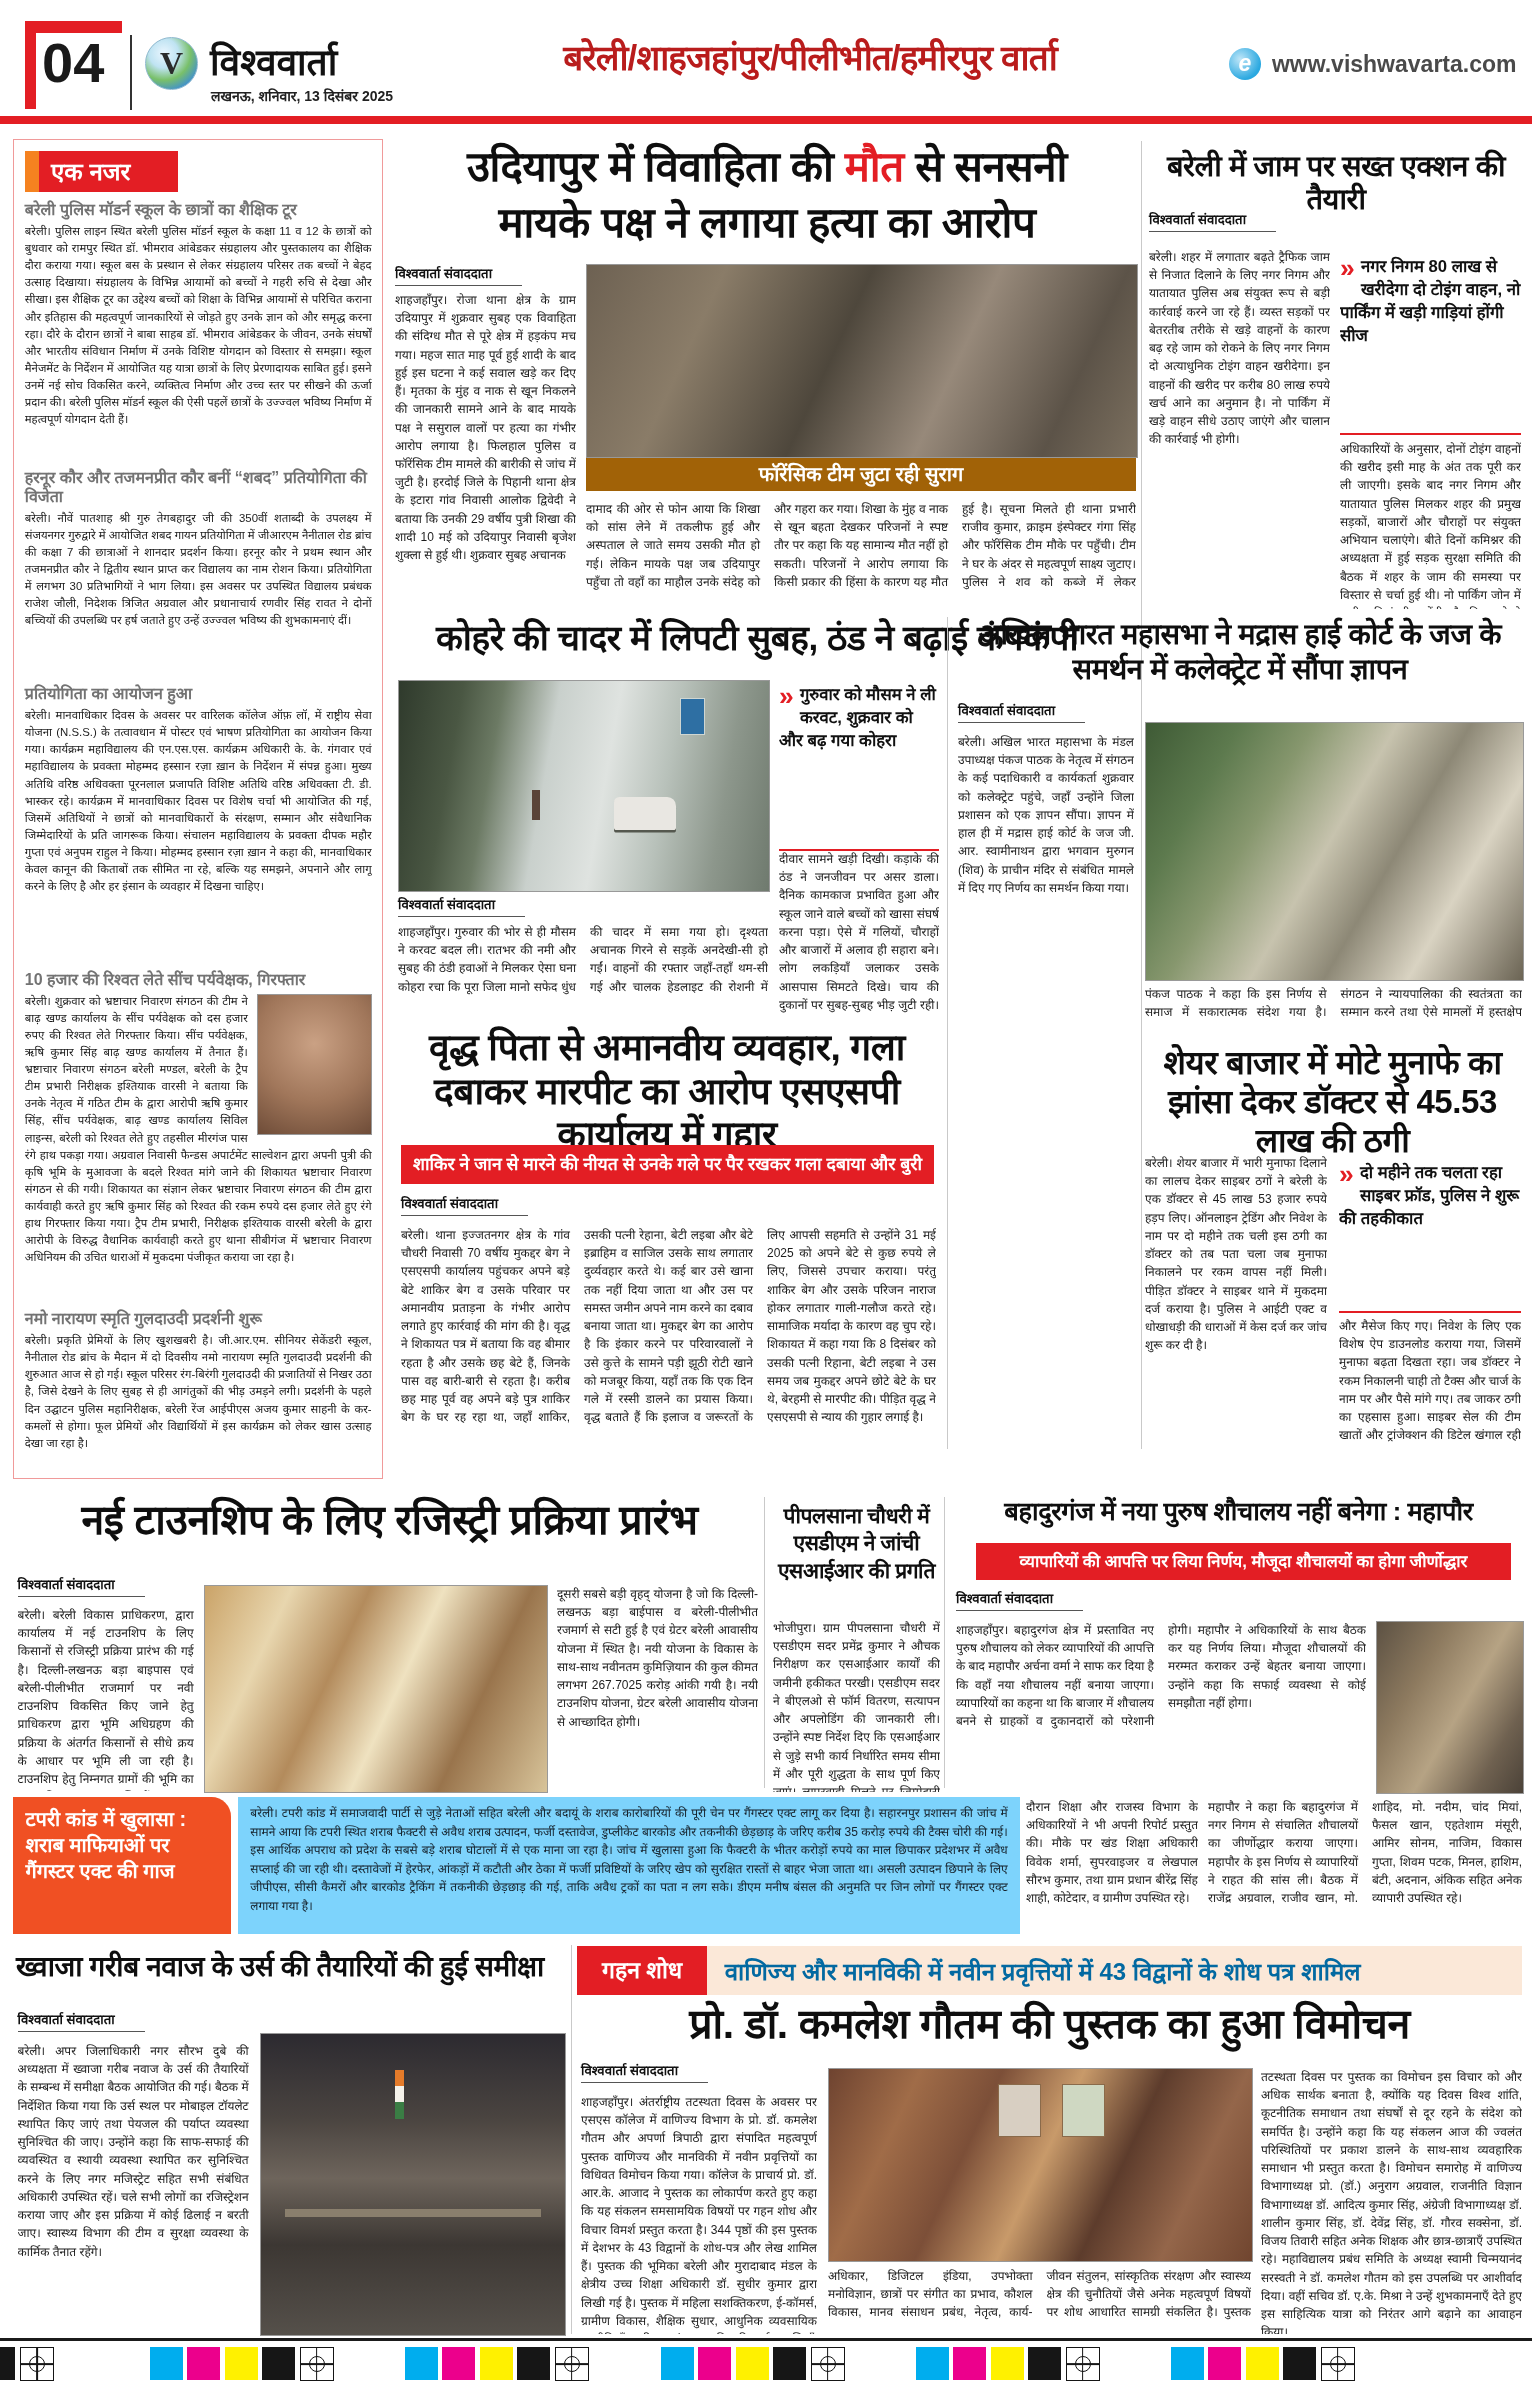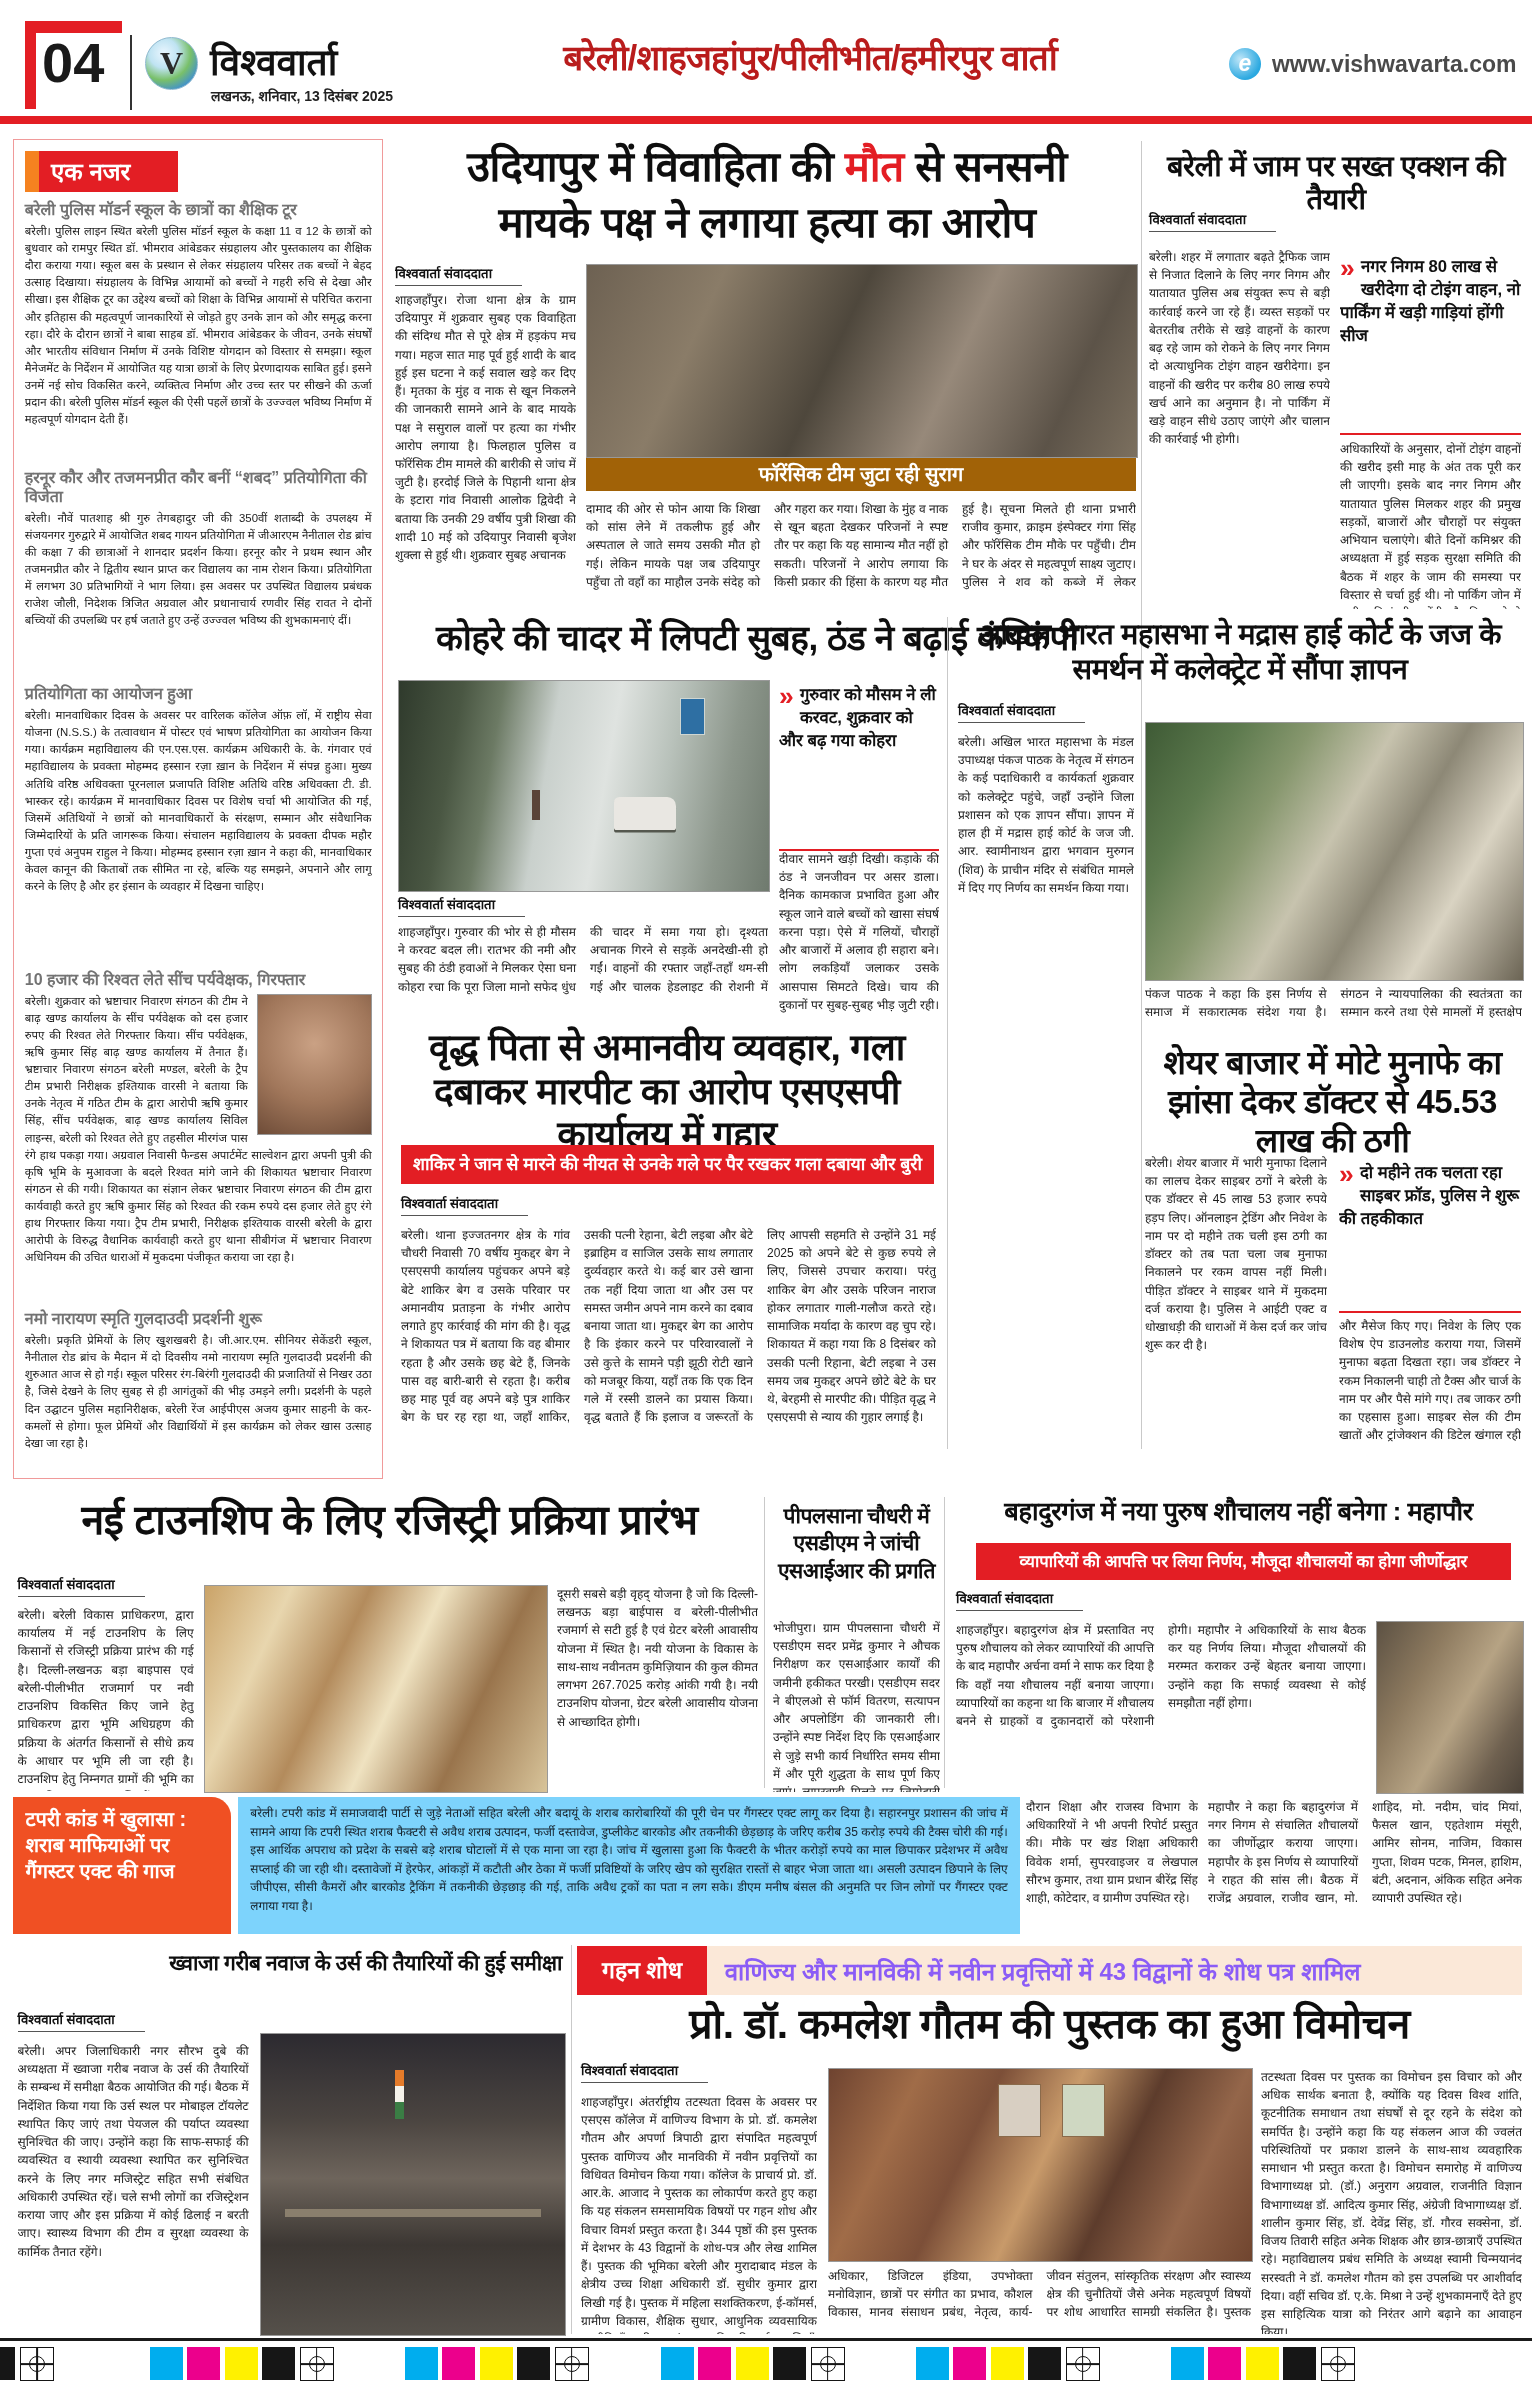--- a/index.html
+++ b/index.html
@@ -182,35 +182,35 @@
        linear-gradient(120deg,#5c5143 0%,#8d7a5f 30%,#b6a384 55%,#6f6150 80%,#4b4238 100%);"></div>
 
   <div class="abs body-txt" style="left:1026px;top:1798px;width:172px;height:134px;">दौरान शिक्षा और राजस्व विभाग के अधिकारियों ने भी अपनी रिपोर्ट प्रस्तुत की। मौके पर खंड शिक्षा अधिकारी विवेक शर्मा, सुपरवाइजर व लेखपाल सौरभ कुमार, तथा ग्राम प्रधान बीरेंद्र सिंह शाही, कोटेदार, व ग्रामीण उपस्थित रहे।</div>
   <div class="abs body-txt c2" style="left:1208px;top:1798px;width:314px;height:134px;">महापौर ने कहा कि बहादुरगंज में नगर निगम से संचालित शौचालयों का जीर्णोद्धार कराया जाएगा। महापौर के इस निर्णय से व्यापारियों ने राहत की सांस ली। बैठक में राजेंद्र अग्रवाल, राजीव खान, मो. शाहिद, मो. नदीम, चांद मियां, फैसल खान, एहतेशाम मंसूरी, आमिर सोनम, नाजिम, विकास गुप्ता, शिवम पटक, मिनल, हाशिम, बंटी, अदनान, अंकिक सहित अनेक व्यापारी उपस्थित रहे।</div>
 
   <div class="abs" style="left:13.2px;top:1797px;width:218px;height:137px;background:#f05023;color:#fff;font-weight:800;font-size:20px;
               line-height:1.3;padding:8.8px 12.3px;box-sizing:border-box;border-radius:0 19.4px 0 0;overflow:hidden;">टपरी कांड में खुलासा : शराब माफियाओं पर गैंगस्टर एक्ट की गाज</div>
   <div class="abs" style="left:238px;top:1797px;width:782px;height:137px;background:#7dd3fc;font-size:12px;line-height:1.55;
               text-align:justify;color:#15222c;padding:7px 12.3px;box-sizing:border-box;overflow:hidden;">बरेली। टपरी कांड में समाजवादी पार्टी से जुड़े नेताओं सहित बरेली और बदायूं के शराब कारोबारियों की पूरी चेन पर गैंगस्टर एक्ट लागू कर दिया है। सहारनपुर प्रशासन की जांच में सामने आया कि टपरी स्थित शराब फैक्टरी से अवैध शराब उत्पादन, फर्जी दस्तावेज, डुप्लीकेट बारकोड और तकनीकी छेड़छाड़ के जरिए करीब 35 करोड़ रुपये की टैक्स चोरी की गई। इस आर्थिक अपराध को प्रदेश के सबसे बड़े शराब घोटालों में से एक माना जा रहा है। जांच में खुलासा हुआ कि फैक्टरी के भीतर करोड़ों रुपये का माल छिपाकर प्रदेशभर में अवैध सप्लाई की जा रही थी। दस्तावेजों में हेरफेर, आंकड़ों में कटौती और ठेका में फर्जी प्रविष्टियों के जरिए खेप को सुरक्षित रास्तों से बाहर भेजा जाता था। असली उत्पादन छिपाने के लिए जीपीएस, सीसी कैमरों और बारकोड ट्रैकिंग में तकनीकी छेड़छाड़ की गई, ताकि अवैध ट्रकों का पता न लग सके। डीएम मनीष बंसल की अनुमति पर जिन लोगों पर गैंगस्टर एक्ट लगाया गया है।</div>
 
-  <div class="abs hl" style="left:16px;top:1951px;width:546px;font-size:21px;text-align:right;">ख्वाजा गरीब नवाज के उर्स की तैयारियों की हुई समीक्षा</div>
+  <div class="abs hl" style="left:16px;top:1951px;width:546px;font-size:28px;text-align:left;">ख्वाजा गरीब नवाज के उर्स की तैयारियों की हुई समीक्षा</div>
   <div class="abs" style="left:17.6px;top:2010px;">
     <span class="byline">विश्ववार्ता संवाददाता</span>
   </div>
   <div class="abs body-txt" style="left:17.6px;top:2042px;width:231px;height:292px;">बरेली। अपर जिलाधिकारी नगर सौरभ दुबे की अध्यक्षता में ख्वाजा गरीब नवाज के उर्स की तैयारियों के सम्बन्ध में समीक्षा बैठक आयोजित की गई। बैठक में निर्देशित किया गया कि उर्स स्थल पर मोबाइल टॉयलेट स्थापित किए जाएं तथा पेयजल की पर्याप्त व्यवस्था सुनिश्चित की जाए। उन्होंने कहा कि साफ-सफाई की व्यवस्थित व स्थायी व्यवस्था स्थापित कर सुनिश्चित करने के लिए नगर मजिस्ट्रेट सहित सभी संबंधित अधिकारी उपस्थित रहें। चले सभी लोगों का रजिस्ट्रेशन कराया जाए और इस प्रक्रिया में कोई ढिलाई न बरती जाए। स्वास्थ्य विभाग की टीम व सुरक्षा व्यवस्था के कार्मिक तैनात रहेंगे।</div>
   <div class="abs ph" style="left:260px;top:2033px;width:304px;height:301px;background:
        linear-gradient(180deg,#2c2a30 0%,#4a4440 28%,#6e655c 48%,#3c3733 70%,#55504a 100%);">
     <div style="position:absolute;left:44%;top:12%;width:8.8px;height:49px;background:linear-gradient(#e57b2a 33%,#f5f2ea 33%,#f5f2ea 66%,#3a7d44 66%);"></div>
     <div style="position:absolute;left:8%;top:58%;width:84%;height:8.8px;background:#8a7f6d;"></div>
   </div>
 
   <div class="abs vline" style="left:571px;top:1945px;height:389px;"></div>
   <div class="abs" style="left:577px;top:1946px;width:945px;height:49px;background:#fbe8d8;display:flex;align-items:center;">
     <div style="background:#e31e24;color:#fff;font-weight:800;font-size:23px;height:49px;line-height:49px;padding:0 25px;margin-right:17.6px;">गहन शोध</div>
-    <div style="color:#8b5cf6;font-weight:800;font-size:24px;">वाणिज्य और मानविकी में नवीन प्रवृत्तियों में 43 विद्वानों के शोध पत्र शामिल</div>
+    <div style="color:#0369a1;font-weight:800;font-size:24px;">वाणिज्य और मानविकी में नवीन प्रवृत्तियों में 43 विद्वानों के शोध पत्र शामिल</div>
   </div>
   <div class="abs hl" style="left:577px;top:2001px;width:945px;font-size:41px;text-align:center;">प्रो. डॉ. कमलेश गौतम की पुस्तक का हुआ विमोचन</div>
   <div class="abs" style="left:581px;top:2061px;">
     <span class="byline">विश्ववार्ता संवाददाता</span>
   </div>
   <div class="abs body-txt" style="left:581px;top:2093px;width:236px;height:241px;">शाहजहाँपुर। अंतर्राष्ट्रीय तटस्थता दिवस के अवसर पर एसएस कॉलेज में वाणिज्य विभाग के प्रो. डॉ. कमलेश गौतम और अपर्णा त्रिपाठी द्वारा संपादित महत्वपूर्ण पुस्तक वाणिज्य और मानविकी में नवीन प्रवृत्तियों का विधिवत विमोचन किया गया। कॉलेज के प्राचार्य प्रो. डॉ. आर.के. आजाद ने पुस्तक का लोकार्पण करते हुए कहा कि यह संकलन समसामयिक विषयों पर गहन शोध और विचार विमर्श प्रस्तुत करता है। 344 पृष्ठों की इस पुस्तक में देशभर के 43 विद्वानों के शोध-पत्र और लेख शामिल हैं। पुस्तक की भूमिका बरेली और मुरादाबाद मंडल के क्षेत्रीय उच्च शिक्षा अधिकारी डॉ. सुधीर कुमार द्वारा लिखी गई है। पुस्तक में महिला सशक्तिकरण, ई-कॉमर्स, ग्रामीण विकास, शैक्षिक सुधार, आधुनिक व्यवसायिक रणनीतियाँ, हरित प्रबंधन, कृषि की नई प्रवृत्तियाँ, संसाधनों का क्षेत्रीय वितरण, नागरिक</div>
   <div class="abs ph" style="left:828px;top:2068px;width:423px;height:192px;background:
        linear-gradient(115deg,#6e4330 0%,#a06c48 18%,#7c4f38 34%,#c89a6a 50%,#5d3c2c 66%,#94664a 82%,#70452f 100%);">
     <div style="position:absolute;left:40%;top:8%;width:41px;height:51px;background:#d8cfc2;border:1.8px solid #8a6a4a;"></div>
     <div style="position:absolute;left:55%;top:8%;width:41px;height:51px;background:#cfd8c2;border:1.8px solid #8a6a4a;"></div>

